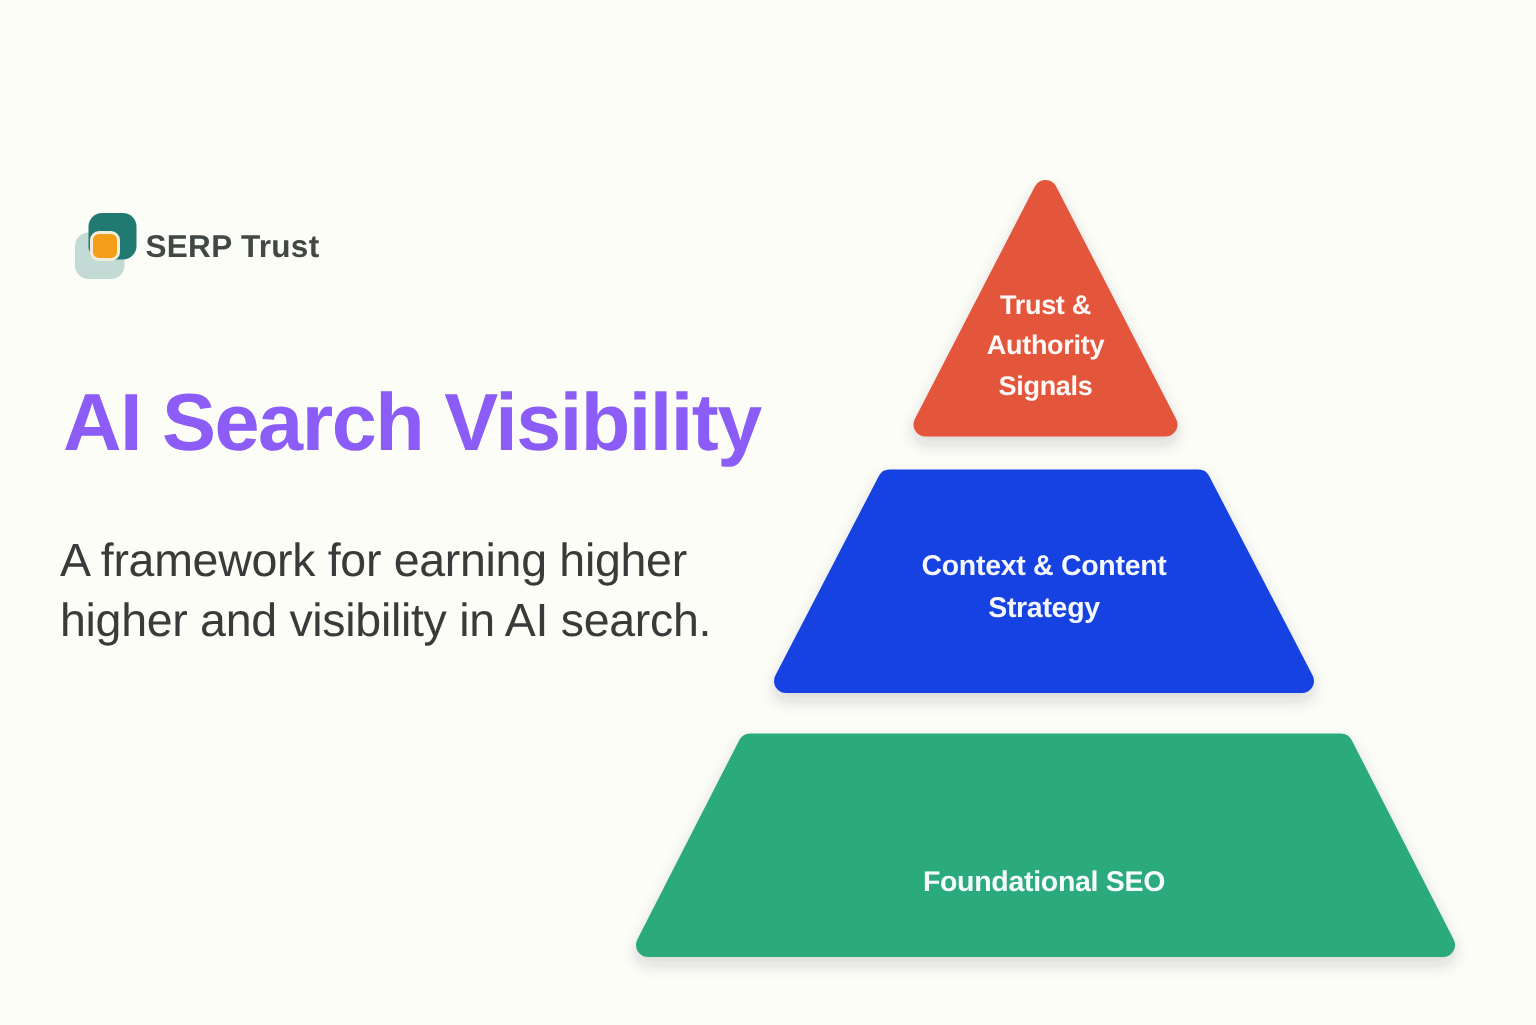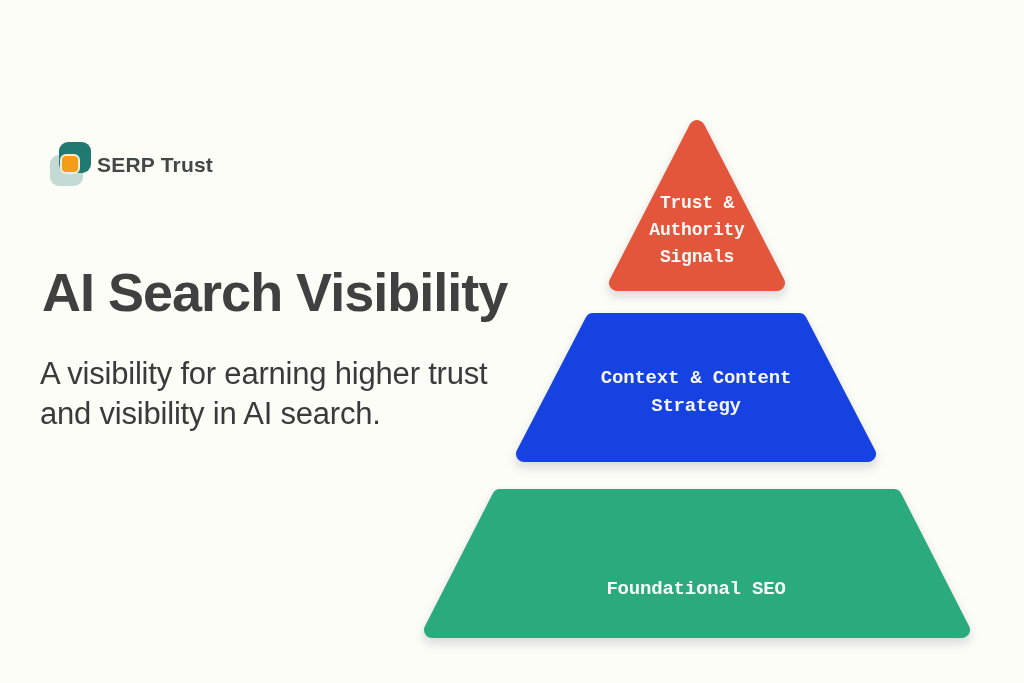--- a/index.html
+++ b/index.html
@@ -55,26 +55,26 @@
     font-size: 21px;
     font-weight: 700;
     color: #414845;
     letter-spacing: 0.2px;
   }
 
   
   .title {
     position: absolute;
     left: 42px;
-    top: 262px;
+    top: 252px;
     font-size: 54px;
     line-height: 60px;
     font-weight: 700;
     letter-spacing: -1px;
-    color: #404040;
+    color: #8b5cf6;
   }
   .subtitle {
     position: absolute;
     left: 40px;
     top: 354px;
     width: 455px;
     font-size: 31px;
     line-height: 40px;
     font-weight: 400;
     color: #3A3A3A;
@@ -90,21 +90,20 @@
     height: 560px;
     overflow: visible;
   }
   .level-label {
     position: absolute;
     text-align: center;
     color: rgba(255,255,255,0.96);
     font-weight: 600;
     letter-spacing: -0.2px;
     z-index: 5;
-    font-family: Liberation Mono, monospace;
   }
   .label-top {
     left: 642px;
     top: 190px;
     width: 110px;
     font-size: 18px;
     line-height: 27px;
   }
   .label-middle {
     left: 581px;
@@ -130,21 +129,21 @@
   <div class="logo">
     <div class="logo-icon">
       <div class="logo-sq logo-sq-pale"></div>
       <div class="logo-sq logo-sq-teal"></div>
       <div class="logo-sq logo-sq-orange"></div>
     </div>
     <div class="logo-text">SERP Trust</div>
   </div>
 
   <h1 class="title">AI Search Visibility</h1>
-  <p class="subtitle">A visibility for earning higher trust and visibility in AI search.</p>
+  <p class="subtitle">A framework for earning higher higher and visibility in AI search.</p>
 
   <svg class="pyramid-svg" viewBox="400 100 600 560">
     <defs>
       <filter id="soft-shadow" x="-25%" y="-25%" width="150%" height="160%">
         <feDropShadow dx="0" dy="5" stdDeviation="5" flood-color="#223344" flood-opacity="0.18"></feDropShadow>
       </filter>
     </defs>
     <polygon points="697,128 617,283 777,283" stroke-width="16" stroke-linejoin="round" filter="url(#soft-shadow)" fill="#E4573A" stroke="#E4573A"></polygon>
     <polygon points="593,321 799,321 868,454 524,454" stroke-width="16" stroke-linejoin="round" filter="url(#soft-shadow)" fill="#1443E2" stroke="#1443E2"></polygon>
     <polygon points="500,497 894,497 962,630 432,630" stroke-width="16" stroke-linejoin="round" filter="url(#soft-shadow)" fill="#2BAA7D" stroke="#2BAA7D"></polygon>

